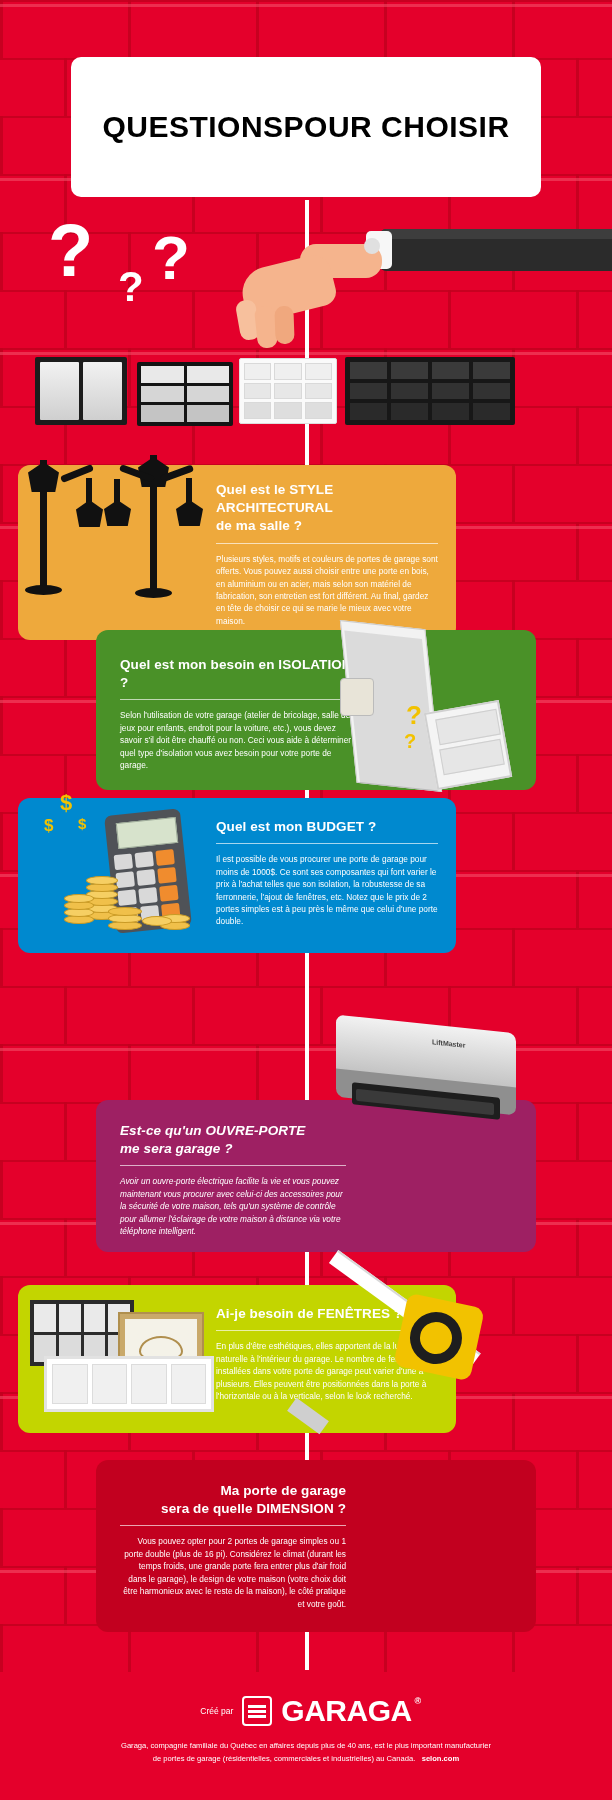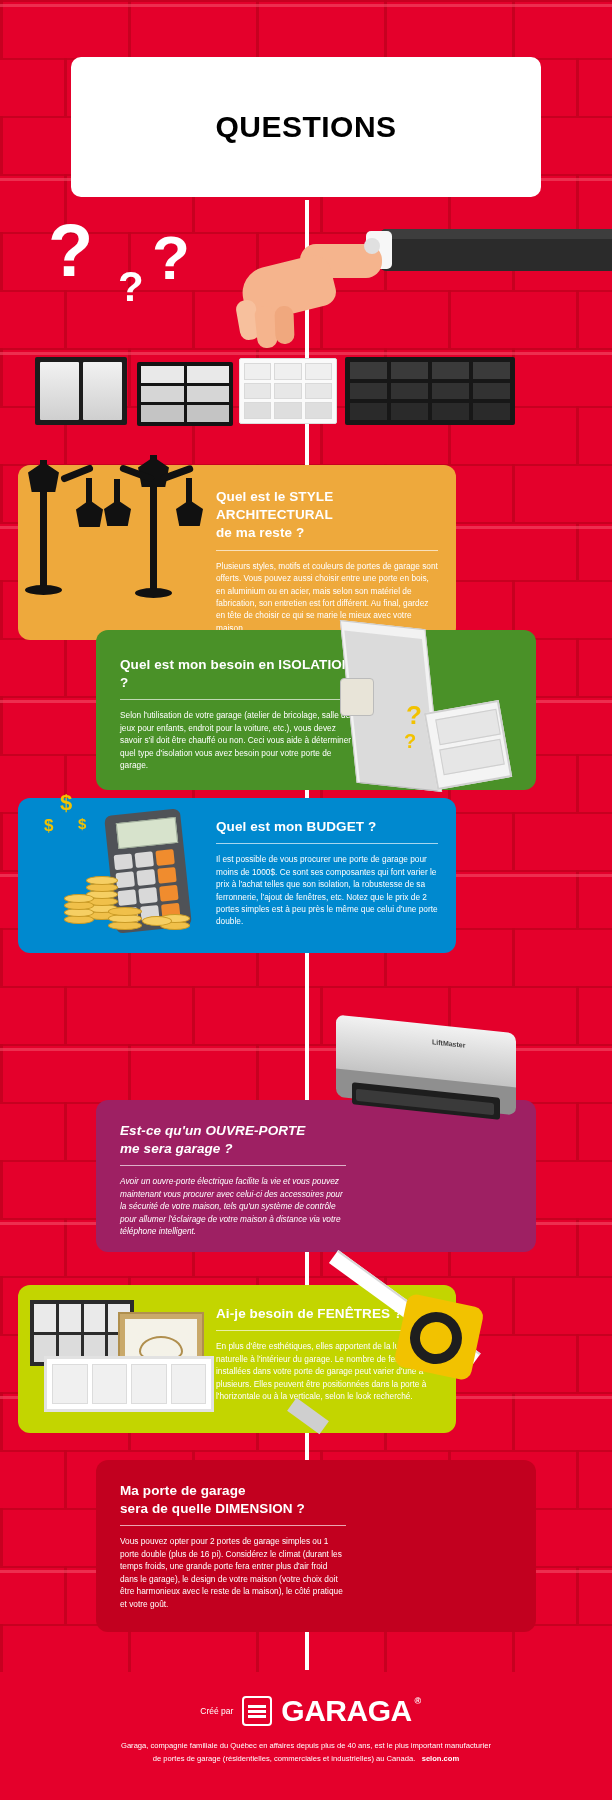--- a/index.html
+++ b/index.html
@@ -272,20 +272,21 @@
     <div class="brick-v" style="left:192px; top:1798px; height:58px"></div>
     <div class="brick-v" style="left:320px; top:1798px; height:58px"></div>
     <div class="brick-v" style="left:448px; top:1798px; height:58px"></div>
     <div class="brick-v" style="left:576px; top:1798px; height:58px"></div>
   </div>
 
 <div id="spine"></div>
 
 <div id="title-card">
   <div class="l1">QUESTIONS</div>
+  <div class="l2">POUR CHOISIR</div>
 </div>
 
 <div class="qmark" style="left:48px;  top:208px; font-size:74px;">?</div>
 <div class="qmark" style="left:118px; top:263px; font-size:42px;">?</div>
 <div class="qmark" style="left:152px; top:222px; font-size:62px;">?</div>
 
 <div id="arm">
 
   <div class="obj" style="left:380px; top:229px; width:232px; height:42px; background:#2b2b2b; border-radius:6px 0 0 6px;"></div>
   <div class="obj" style="left:380px; top:229px; width:232px; height:10px; background:#3d3d3d; border-radius:6px 0 0 0;"></div>
@@ -353,23 +354,23 @@
     </div>
   <div style="flex:1; display:flex; gap:4px;">
       <div style="flex:1;background:#2a2a2a"></div>
       <div style="flex:1;background:#2a2a2a"></div>
       <div style="flex:1;background:#2a2a2a"></div>
       <div style="flex:1;background:#2a2a2a"></div>
     </div>
 </div>
 
 <div class="panel" style="left:18px; top:465px; width:438px; height:175px; background:#eea93c;">
-  <div class="inner" style="left:198px; top:23px; width:222px;">
+  <div class="inner" style="left:198px; top:16px; width:222px;">
     <h2>Quel est le STYLE ARCHITECTURAL</h2>
-    <h2>de ma reste ?</h2>
+    <h2>de ma salle ?</h2>
     <div class="rule"></div>
     <p>Plusieurs styles, motifs et couleurs de portes de garage sont offerts. Vous pouvez aussi choisir entre une porte en bois, en aluminium ou en acier, mais selon son matériel de fabrication, son entretien est fort différent. Au final, gardez en tête de choisir ce qui se marie le mieux avec votre maison.</p>
   </div>
 </div>
 
 <div>
   <div class="obj" style="left:40px; top:460px; width:7px; height:132px; background:#111; z-index:4;"></div>
   <div class="obj" style="left:25px; top:585px; width:37px; height:10px; background:#111; border-radius:50%; z-index:4;"></div>
   <div class="obj" style="left:28px; top:462px; width:31px; height:30px; background:#111; clip-path:polygon(50% 0,100% 35%,88% 100%,12% 100%,0 35%); z-index:4;"></div>
   <div class="obj" style="left:60px; top:470px; width:34px; height:7px; background:#111; border-radius:4px; transform:rotate(-22deg); z-index:4;"></div>
@@ -497,21 +498,21 @@
     </div>
   </div>
   <div class="obj" style="left:44px; top:1356px; width:170px; height:56px; background:#ffffff; border:3px solid #e2e2e2; z-index:6; padding:5px; display:grid; grid-template-columns:repeat(4,1fr); gap:4px;">
     <i style="background:#f0f0f0;border:1px solid #dcdcdc"></i>
     <i style="background:#f0f0f0;border:1px solid #dcdcdc"></i>
     <i style="background:#f0f0f0;border:1px solid #dcdcdc"></i>
     <i style="background:#f0f0f0;border:1px solid #dcdcdc"></i>
   </div>
 </div>
 
-<div class="panel" style="left:96px; top:1460px; width:440px; height:172px; background:#c2001f;">
+<div class="panel" style="left:96px; top:1460px; width:440px; height:172px; background:#c2001f;text-align:right;">
   <div class="inner" style="left:24px; top:22px; width:226px;">
     <h2>Ma porte de garage</h2>
     <h2>sera de quelle DIMENSION ?</h2>
     <div class="rule"></div>
     <p>Vous pouvez opter pour 2 portes de garage simples ou 1 porte double (plus de 16 pi). Considérez le climat (durant les temps froids, une grande porte fera entrer plus d'air froid dans le garage), le design de votre maison (votre choix doit être harmonieux avec le reste de la maison), le côté pratique et votre goût.</p>
   </div>
 </div>
 <div>
   <div class="obj" style="left:400px; top:1300px; width:78px; height:74px; background:#f2c200; border-radius:10px; transform:rotate(12deg); z-index:5;"></div>
   <div class="obj" style="left:410px; top:1312px; width:52px; height:52px; background:#1e1e1e; border-radius:50%; transform:rotate(12deg); z-index:6;"></div>

